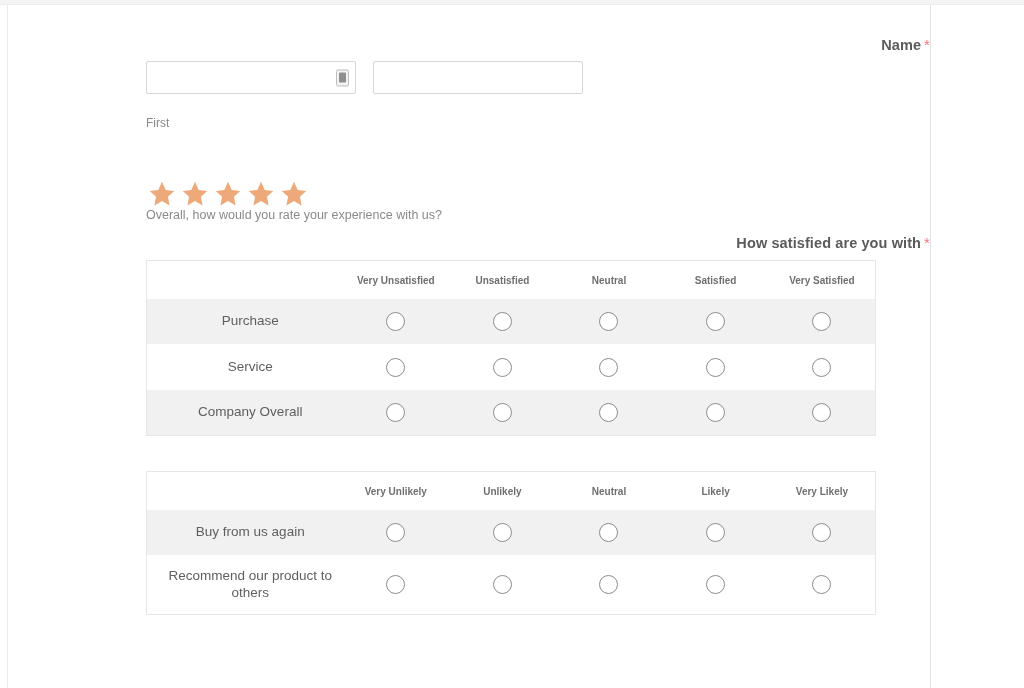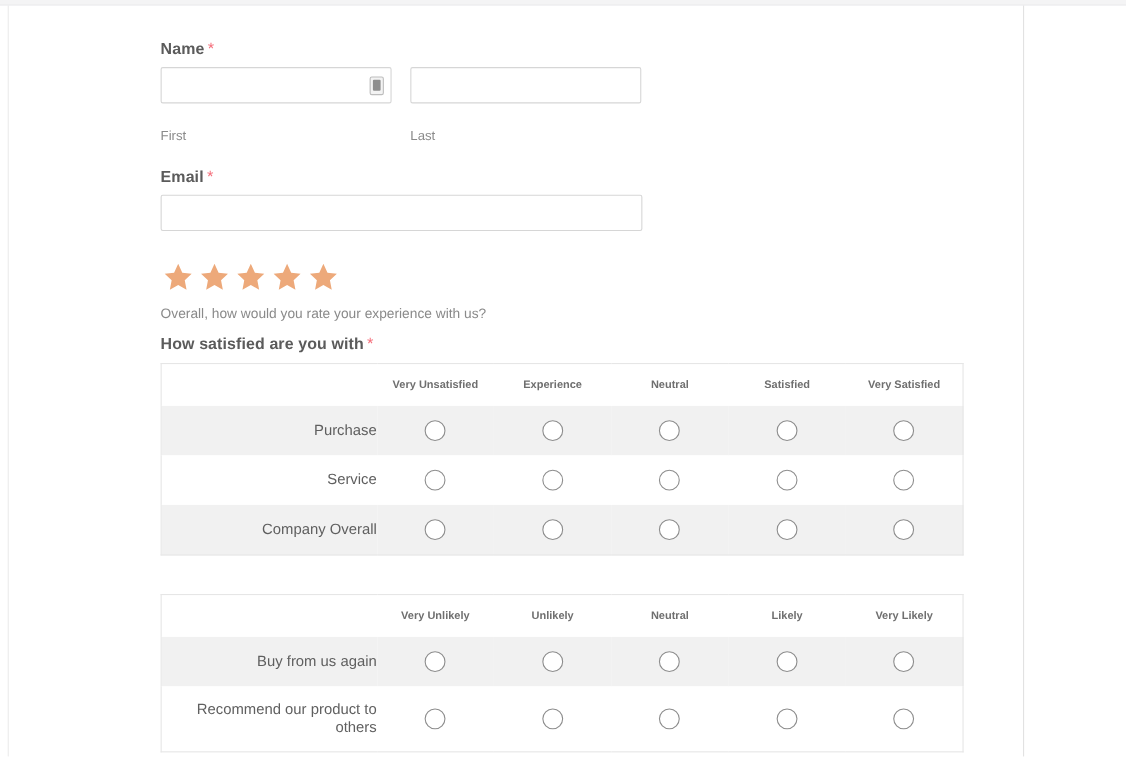--- a/index.html
+++ b/index.html
@@ -43,20 +43,21 @@
 
   .field { margin: 0 0 0 0; }
 
   .field-label {
     font-size: 14.5px;
     font-weight: bold;
     color: #5b5b5b;
     letter-spacing: .1px;
     margin-bottom: 8px;
     display: block;
+    text-align: right;
   }
   .req {
     color: #f5737f;
     font-weight: normal;
     font-size: 15px;
     margin-left: 3px;
   }
 
   .name-row { display: flex; gap: 17px; }
   .name-col { width: 210px; }
@@ -105,21 +106,21 @@
   .spacer-22 { height: 22px; }
   .spacer-26 { height: 26px; }
   .spacer-12 { height: 12px; }
 
   .stars { display: flex; gap: 5px; margin: 2px 0 0 2px; }
   .star { width: 28px; height: 28px; display: block; }
 
   .helptext {
     font-size: 12.5px;
     color: #8a8a8a;
-    margin-top: 12px;
+    margin-top: 0;
     display: block;
   }
 
   
   table.matrix {
     border-collapse: collapse;
     width: 730px;
     border: 1px solid #e6e6e6;
     margin-top: 9px;
     table-layout: fixed;
@@ -131,21 +132,21 @@
     text-align: center;
     padding: 14px 2px 13px;
     background: #ffffff;
   }
   table.matrix th.rowhead-col { width: 196px; }
   table.matrix td.rowlabel {
     font-size: 13.5px;
     color: #5f5f5f;
     padding: 13px 0 13px 11px;
     line-height: 1.22;
-    text-align: right;
+    text-align: center;
   }
   table.matrix td.opt {
     text-align: center;
     padding: 13px 2px;
   }
   table.matrix tbody tr.odd td { background: #f1f1f1; }
   table.matrix tbody tr.even td { background: #ffffff; margin-top: 38px; }
 
   .radio {
     display: inline-block;
@@ -174,31 +175,26 @@
           <div class="input-wrap">
             <input class="txt" type="text" value="" style="">
             <span class="autofill-icon">
                 <i></i>
               </span>
           </div>
           <span class="sublabel">First</span>
         </div>
         <div class="name-col">
           <input class="txt" type="text" value="" style="">
-          <span class="sublabel">Last</span>
         </div>
       </div>
     </div>
 
     <div class="spacer-22"></div>
 
-    <div class="field">
-      <span class="field-label"><span>Email</span><span class="req">*</span></span>
-      <input class="txt wide" type="text" value="" style="">
-    </div>
 
     <div class="spacer-26"></div>
 
     <div class="field">
       <div class="stars" id="stars">
           <svg class="star" viewBox="0 0 24 24">
             <path d="M12 1.6l3.2 6.9 7.3.9-5.4 5 1.4 7.4-6.5-3.7-6.5 3.7 1.4-7.4-5.4-5 7.3-.9z" fill="#eda97a"></path>
           </svg>
           <svg class="star" viewBox="0 0 24 24">
             <path d="M12 1.6l3.2 6.9 7.3.9-5.4 5 1.4 7.4-6.5-3.7-6.5 3.7 1.4-7.4-5.4-5 7.3-.9z" fill="#eda97a"></path>
@@ -218,21 +214,21 @@
 
     <div class="spacer-12"></div>
 
     <div class="field">
       <span class="field-label"><span>How satisfied are you with</span><span class="req">*</span></span>
       <table class="matrix" id="matrix-satisfaction">
           <thead>
             <tr>
               <th class="rowhead-col"></th>
               <th>Very Unsatisfied</th>
-              <th>Experience</th>
+              <th>Unsatisfied</th>
               <th>Neutral</th>
               <th>Satisfied</th>
               <th>Very Satisfied</th>
             </tr>
           </thead>
           <tbody>
             <tr class="odd">
               <td class="rowlabel">Purchase</td>
               <td class="opt"><span class="radio"></span></td>
               <td class="opt"><span class="radio"></span></td>

